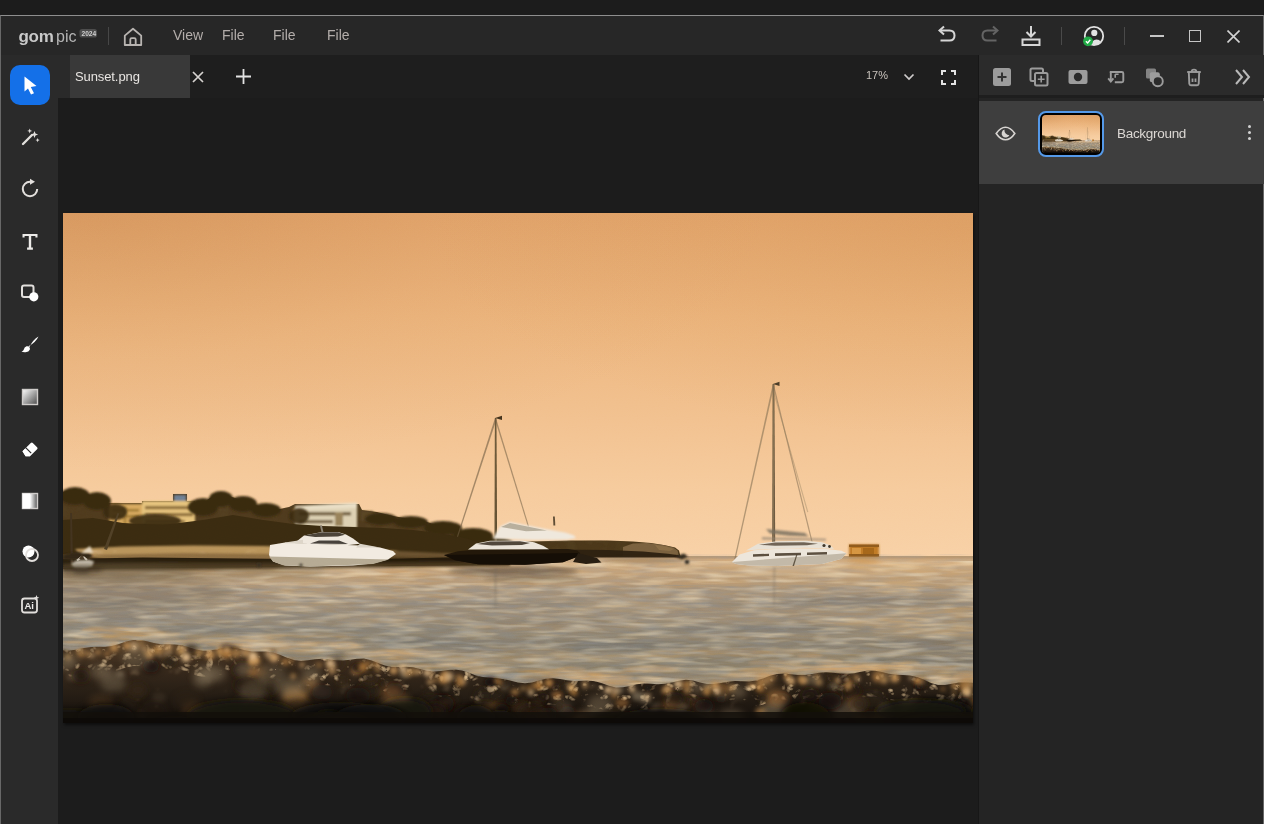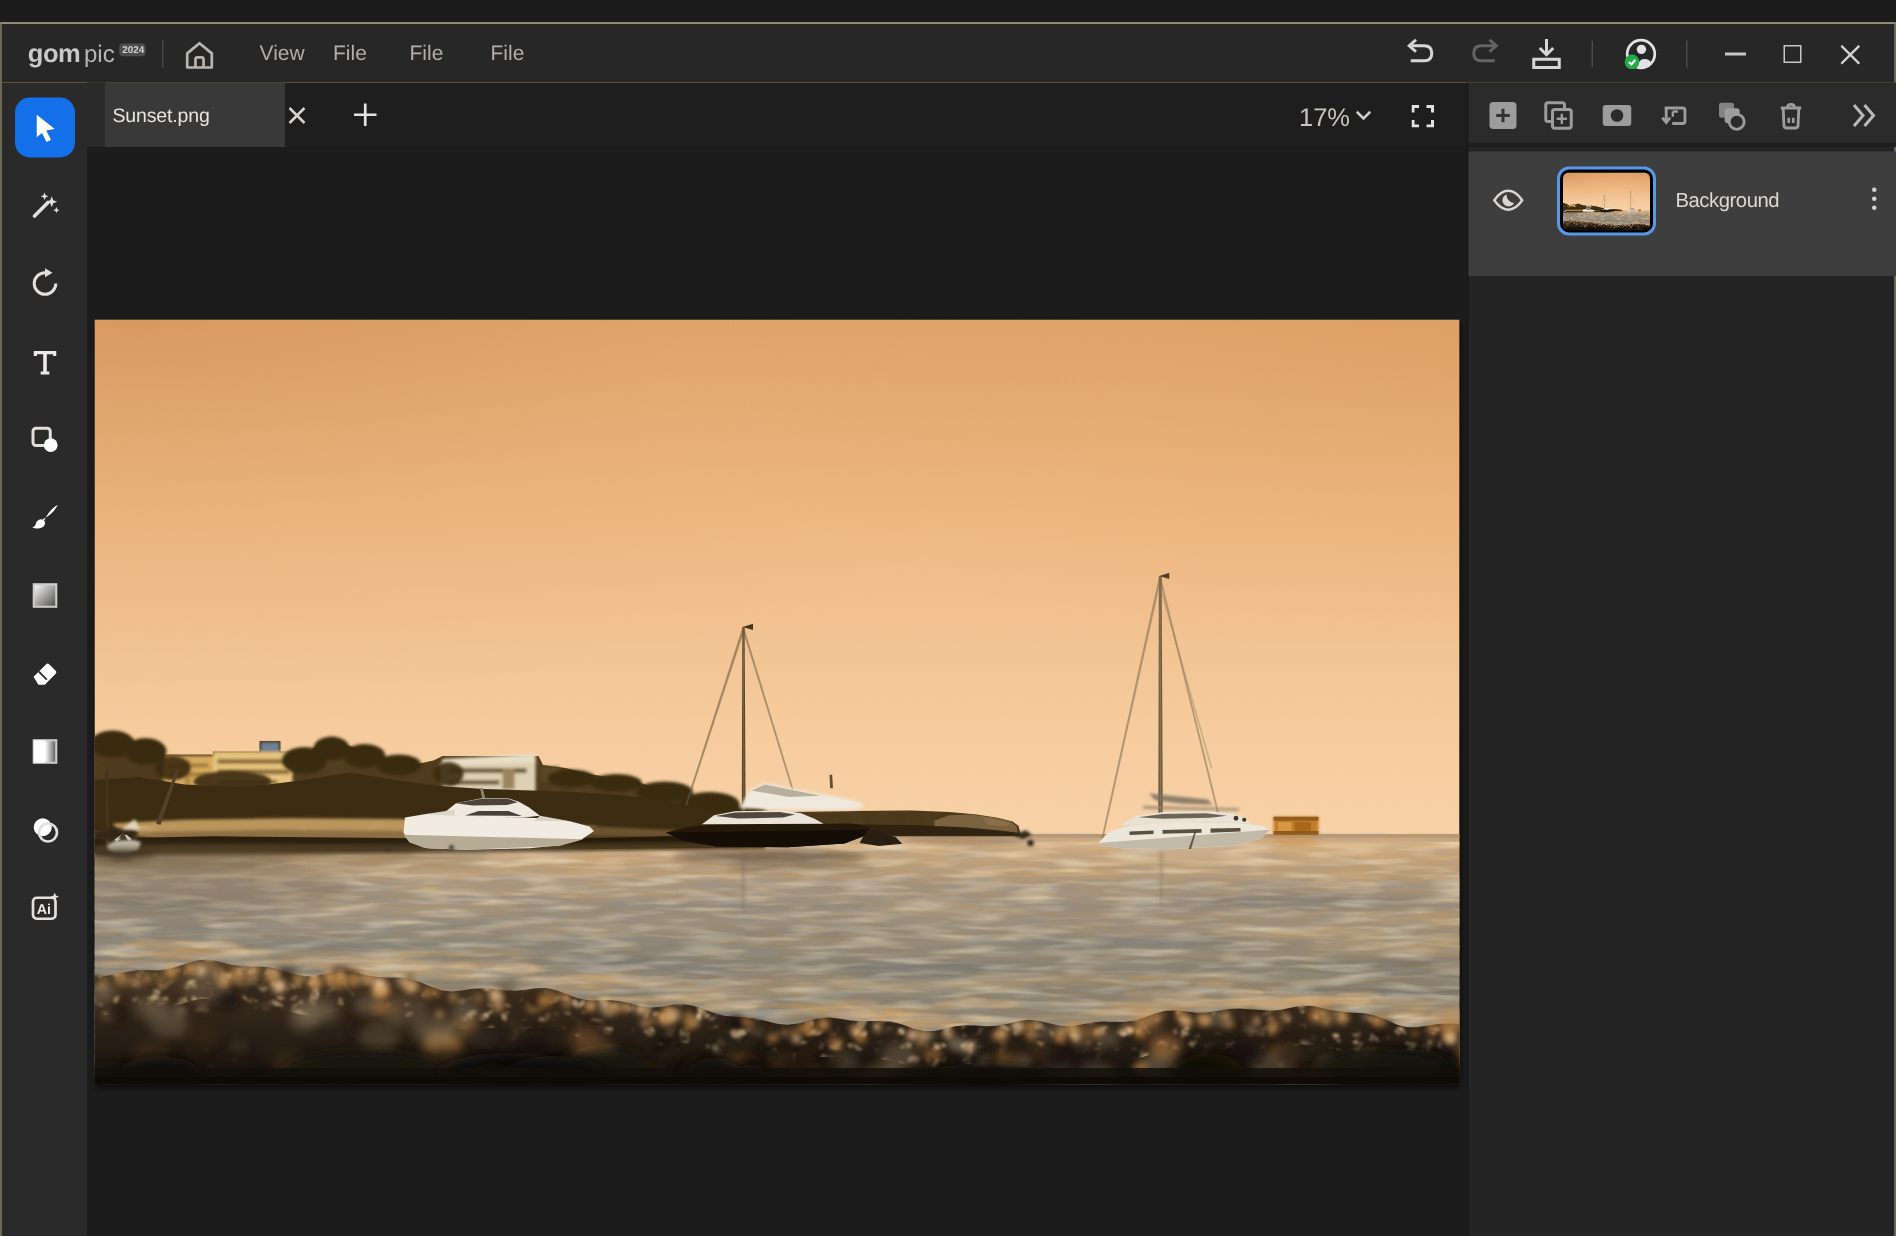--- a/index.html
+++ b/index.html
@@ -10,21 +10,21 @@
     border-top:1px solid #8e8e8e; border-left:1px solid #686868;
     border-right:1px solid #686868; border-bottom:1px solid #7a7a7a; }
   svg { display:block; }
 
   #titlebar { position:absolute; left:0; top:0; width:1262px; height:39px; background:#272727; }
   .menu { position:absolute; top:0; height:39px; line-height:39px; color:#b3adaa; font-size:14px; }
 
   #tabrow { position:absolute; left:57px; top:39px; width:920px; height:43px; background:#1e1e1e; }
   #tab { position:absolute; left:0; top:0; width:132px; height:43px; background:#393939; color:#e8e5e2; }
   #tabname { position:absolute; left:17px; top:14px; font-size:13px; letter-spacing:-0.1px; }
-  #zoomtxt { position:absolute; left:808px; top:14px; font-size:17px; color:#c8c2bc; }
+  #zoomtxt { position:absolute; left:808px; top:14px; font-size:11px; color:#c8c2bc; }
 
   #toolbar { position:absolute; left:0; top:39px; width:69px; height:783px; background:#2a2a2a; }
   .tool { position:absolute; left:7px; width:43px; height:43px; display:flex; align-items:center; justify-content:center; }
   #tool-sel { position:absolute; left:9px; top:10px; width:40px; height:40px; background:#1470e8; border-radius:10px; display:flex; align-items:center; justify-content:center; }
 
   #canvas { position:absolute; left:57px; top:82px; width:920px; height:740px; background:#1c1c1c; }
   #photo { position:absolute; left:5px; top:115px; width:910px; height:510px; box-shadow:1px 2px 3px rgba(0,0,0,.55); }
 
   #panel { position:absolute; left:977px; top:39px; width:285px; height:783px; background:#242424; border-left:1px solid #171717; }
   #panelheader { position:absolute; left:0; top:0; width:286px; height:43px; background:#2b2b2b; border-bottom:3px solid #1e1e1e; }

